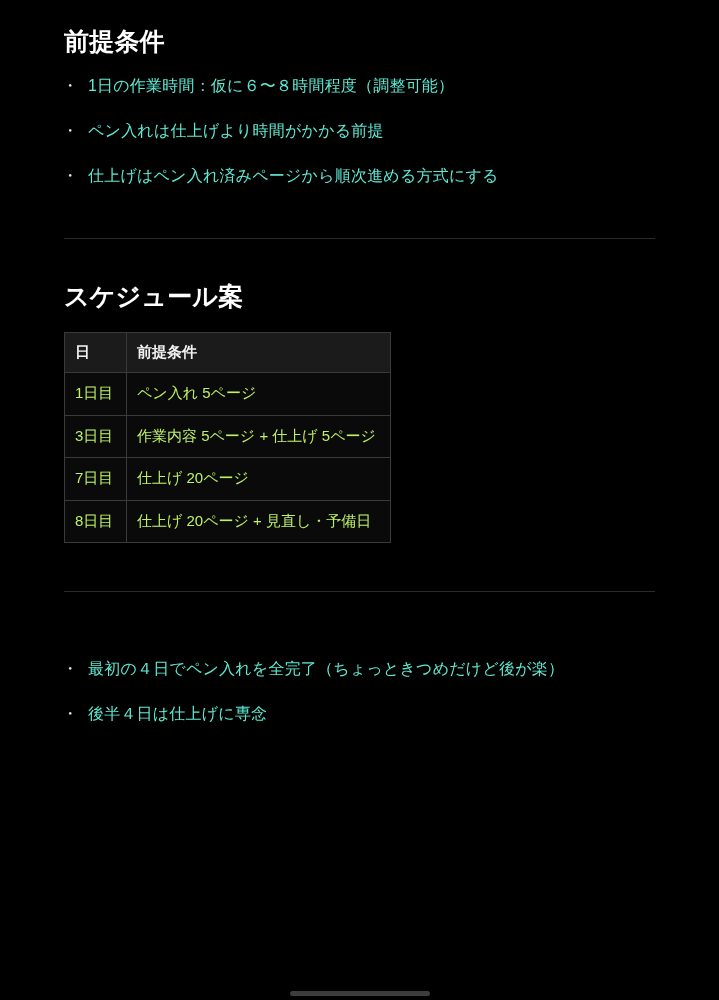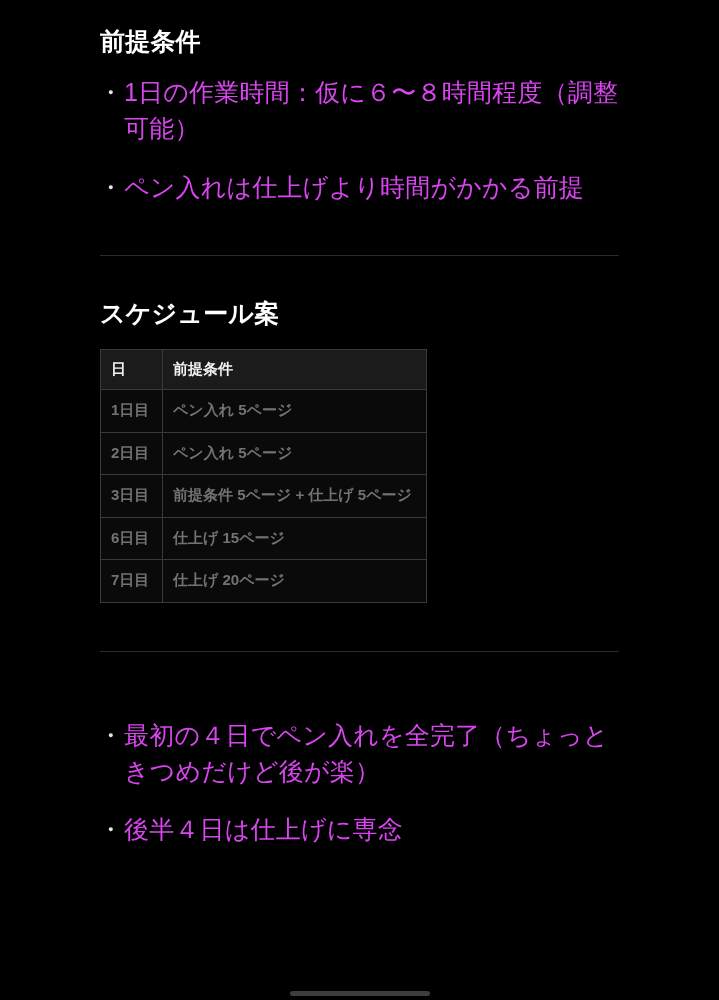--- a/index.html
+++ b/index.html
@@ -13,40 +13,40 @@
     overflow: hidden;
     font-family: "Liberation Sans", "DejaVu Sans", sans-serif;
     color: #e9e9e9;
     -webkit-font-smoothing: antialiased;
   }
   .page {
     position: relative;
     width: 719px;
     height: 1000px;
     box-sizing: border-box;
-    padding: 0 100px;
+    padding: 0 64px;
   }
   h2.section-title {
     font-size: 25px;
     line-height: 1.2;
     font-weight: 700;
     color: #ffffff;
     margin: 0;
     letter-spacing: 0.2px;
   }
   .bullets {
     margin: 0;
     padding: 0;
     list-style: none;
   }
   .bullets li {
     position: relative;
-    font-size: 25px;
+    font-size: 16px;
     line-height: 1.45;
-    color: #d946ef;
+    color: #5eead4;
     padding-left: 24px;
     margin: 0 0 22px 0;
     letter-spacing: 0.2px;
   }
   .bullets li:before {
     content: "・";
     position: absolute;
     left: -2px;
     top: 0;
     color: #e6e6e6;
@@ -65,23 +65,23 @@
     width: 326px;
     table-layout: fixed;
     background: #0a0a0a;
   }
   table.schedule th,
   table.schedule td {
     border: 1px solid #3a3a3a;
     padding: 9px 10px 10px 10px;
     font-size: 15px;
     line-height: 1.5;
-    color: #737373;
+    color: #bef264;
     vertical-align: middle;
-    font-weight: 700;
+    font-weight: 400;
     text-align: left;
   }
   table.schedule thead th {
     background: #1b1b1b;
     font-weight: 700;
     color: #f2f2f2;
     padding-top: 8px;
     padding-bottom: 9px;
   }
   table.schedule col.c-day { width: 62px; }
@@ -105,20 +105,21 @@
 
 <div class="page">
 
   <div style="height:26px"></div>
 
   <h2 class="section-title">前提条件</h2>
   <div style="height:18px"></div>
   <ul class="bullets">
     <li>1日の作業時間：仮に６〜８時間程度（調整可能）</li>
     <li>ペン入れは仕上げより時間がかかる前提</li>
+    <li>仕上げはペン入れ済みページから順次進める方式にする</li>
   </ul>
 
   <div style="height:28px"></div>
   <hr class="divider">
   <div style="height:42px"></div>
 
   <h2 class="section-title">スケジュール案</h2>
   <div style="height:21px"></div>
 
   <div class="table-wrap">
@@ -132,34 +133,30 @@
           <th>日</th>
           <th>前提条件</th>
         </tr>
       </thead>
       <tbody>
         <tr>
           <td class="day">1日目</td>
           <td>ペン入れ 5ページ</td>
         </tr>
         <tr>
-          <td class="day">2日目</td>
-          <td>ペン入れ 5ページ</td>
-        </tr>
-        <tr>
           <td class="day">3日目</td>
-          <td>前提条件 5ページ + 仕上げ 5ページ</td>
-        </tr>
-        <tr>
-          <td class="day">6日目</td>
-          <td>仕上げ 15ページ</td>
+          <td>作業内容 5ページ + 仕上げ 5ページ</td>
         </tr>
         <tr>
           <td class="day">7日目</td>
           <td>仕上げ 20ページ</td>
+        </tr>
+        <tr>
+          <td class="day">8日目</td>
+          <td>仕上げ 20ページ + 見直し・予備日</td>
         </tr>
       </tbody>
     </table>
   </div>
 
   <div style="height:48px"></div>
   <hr class="divider">
   <div style="height:46px"></div>
 
   <div style="height:19px"></div>

